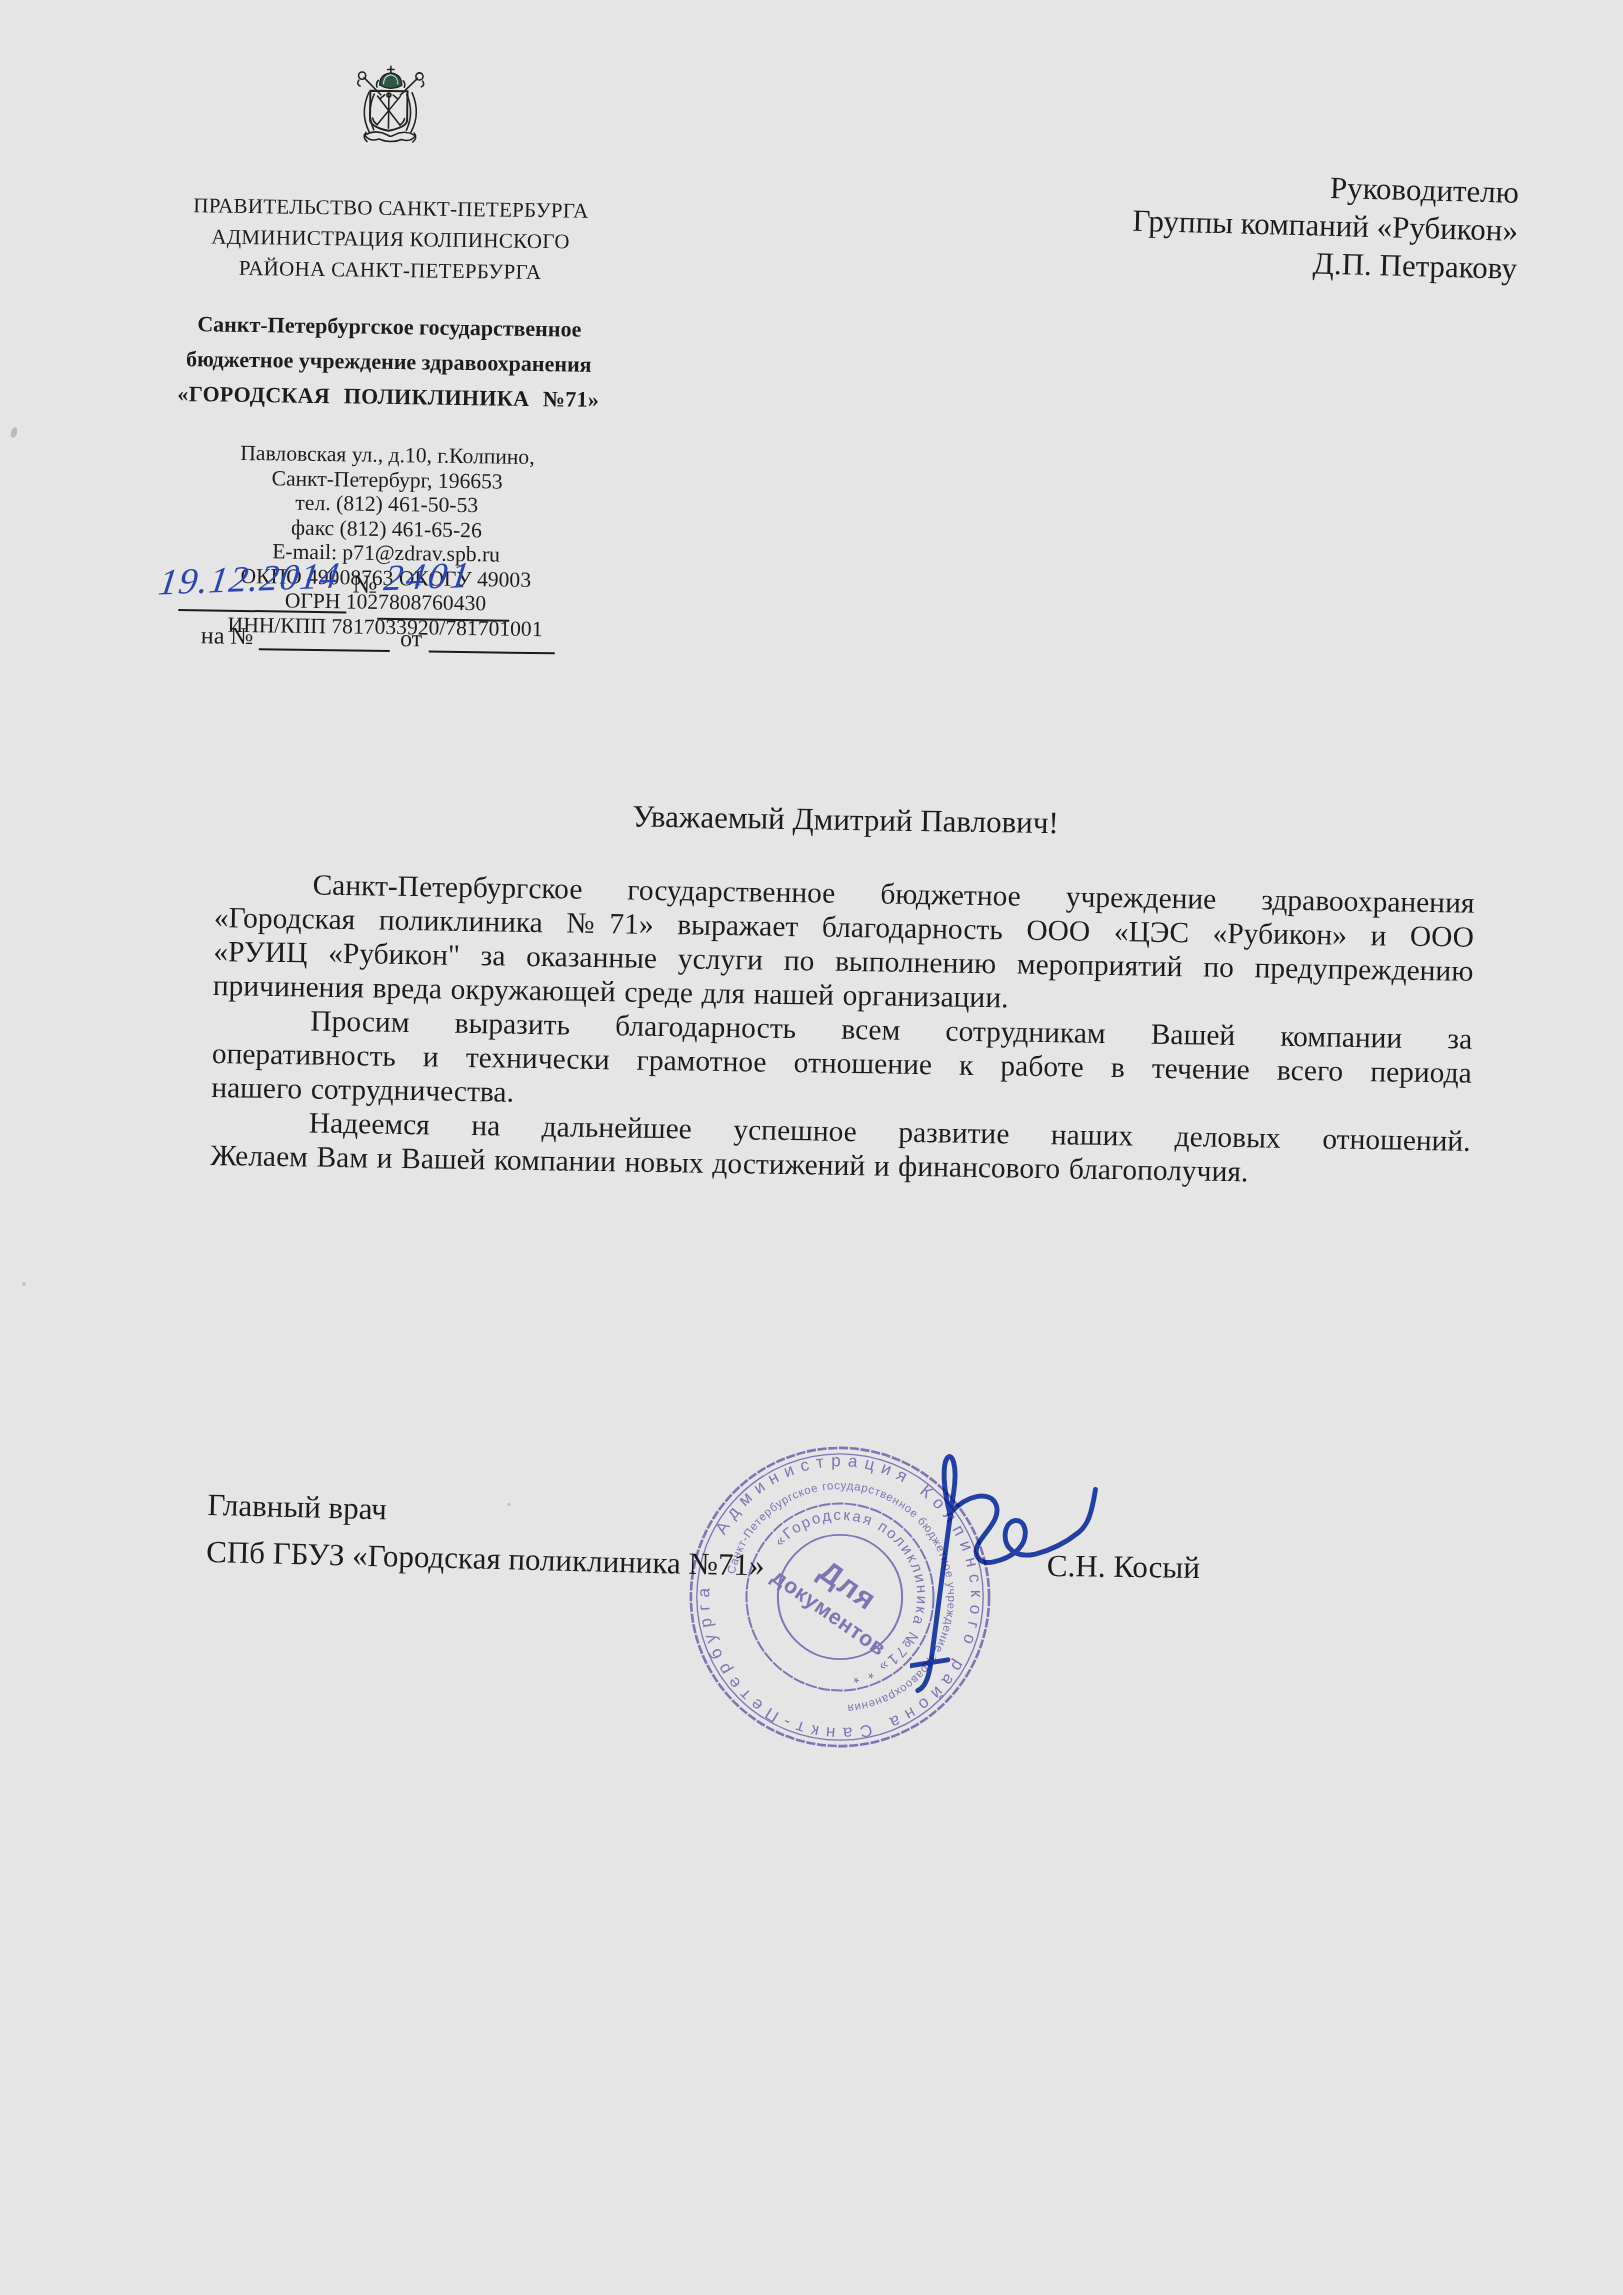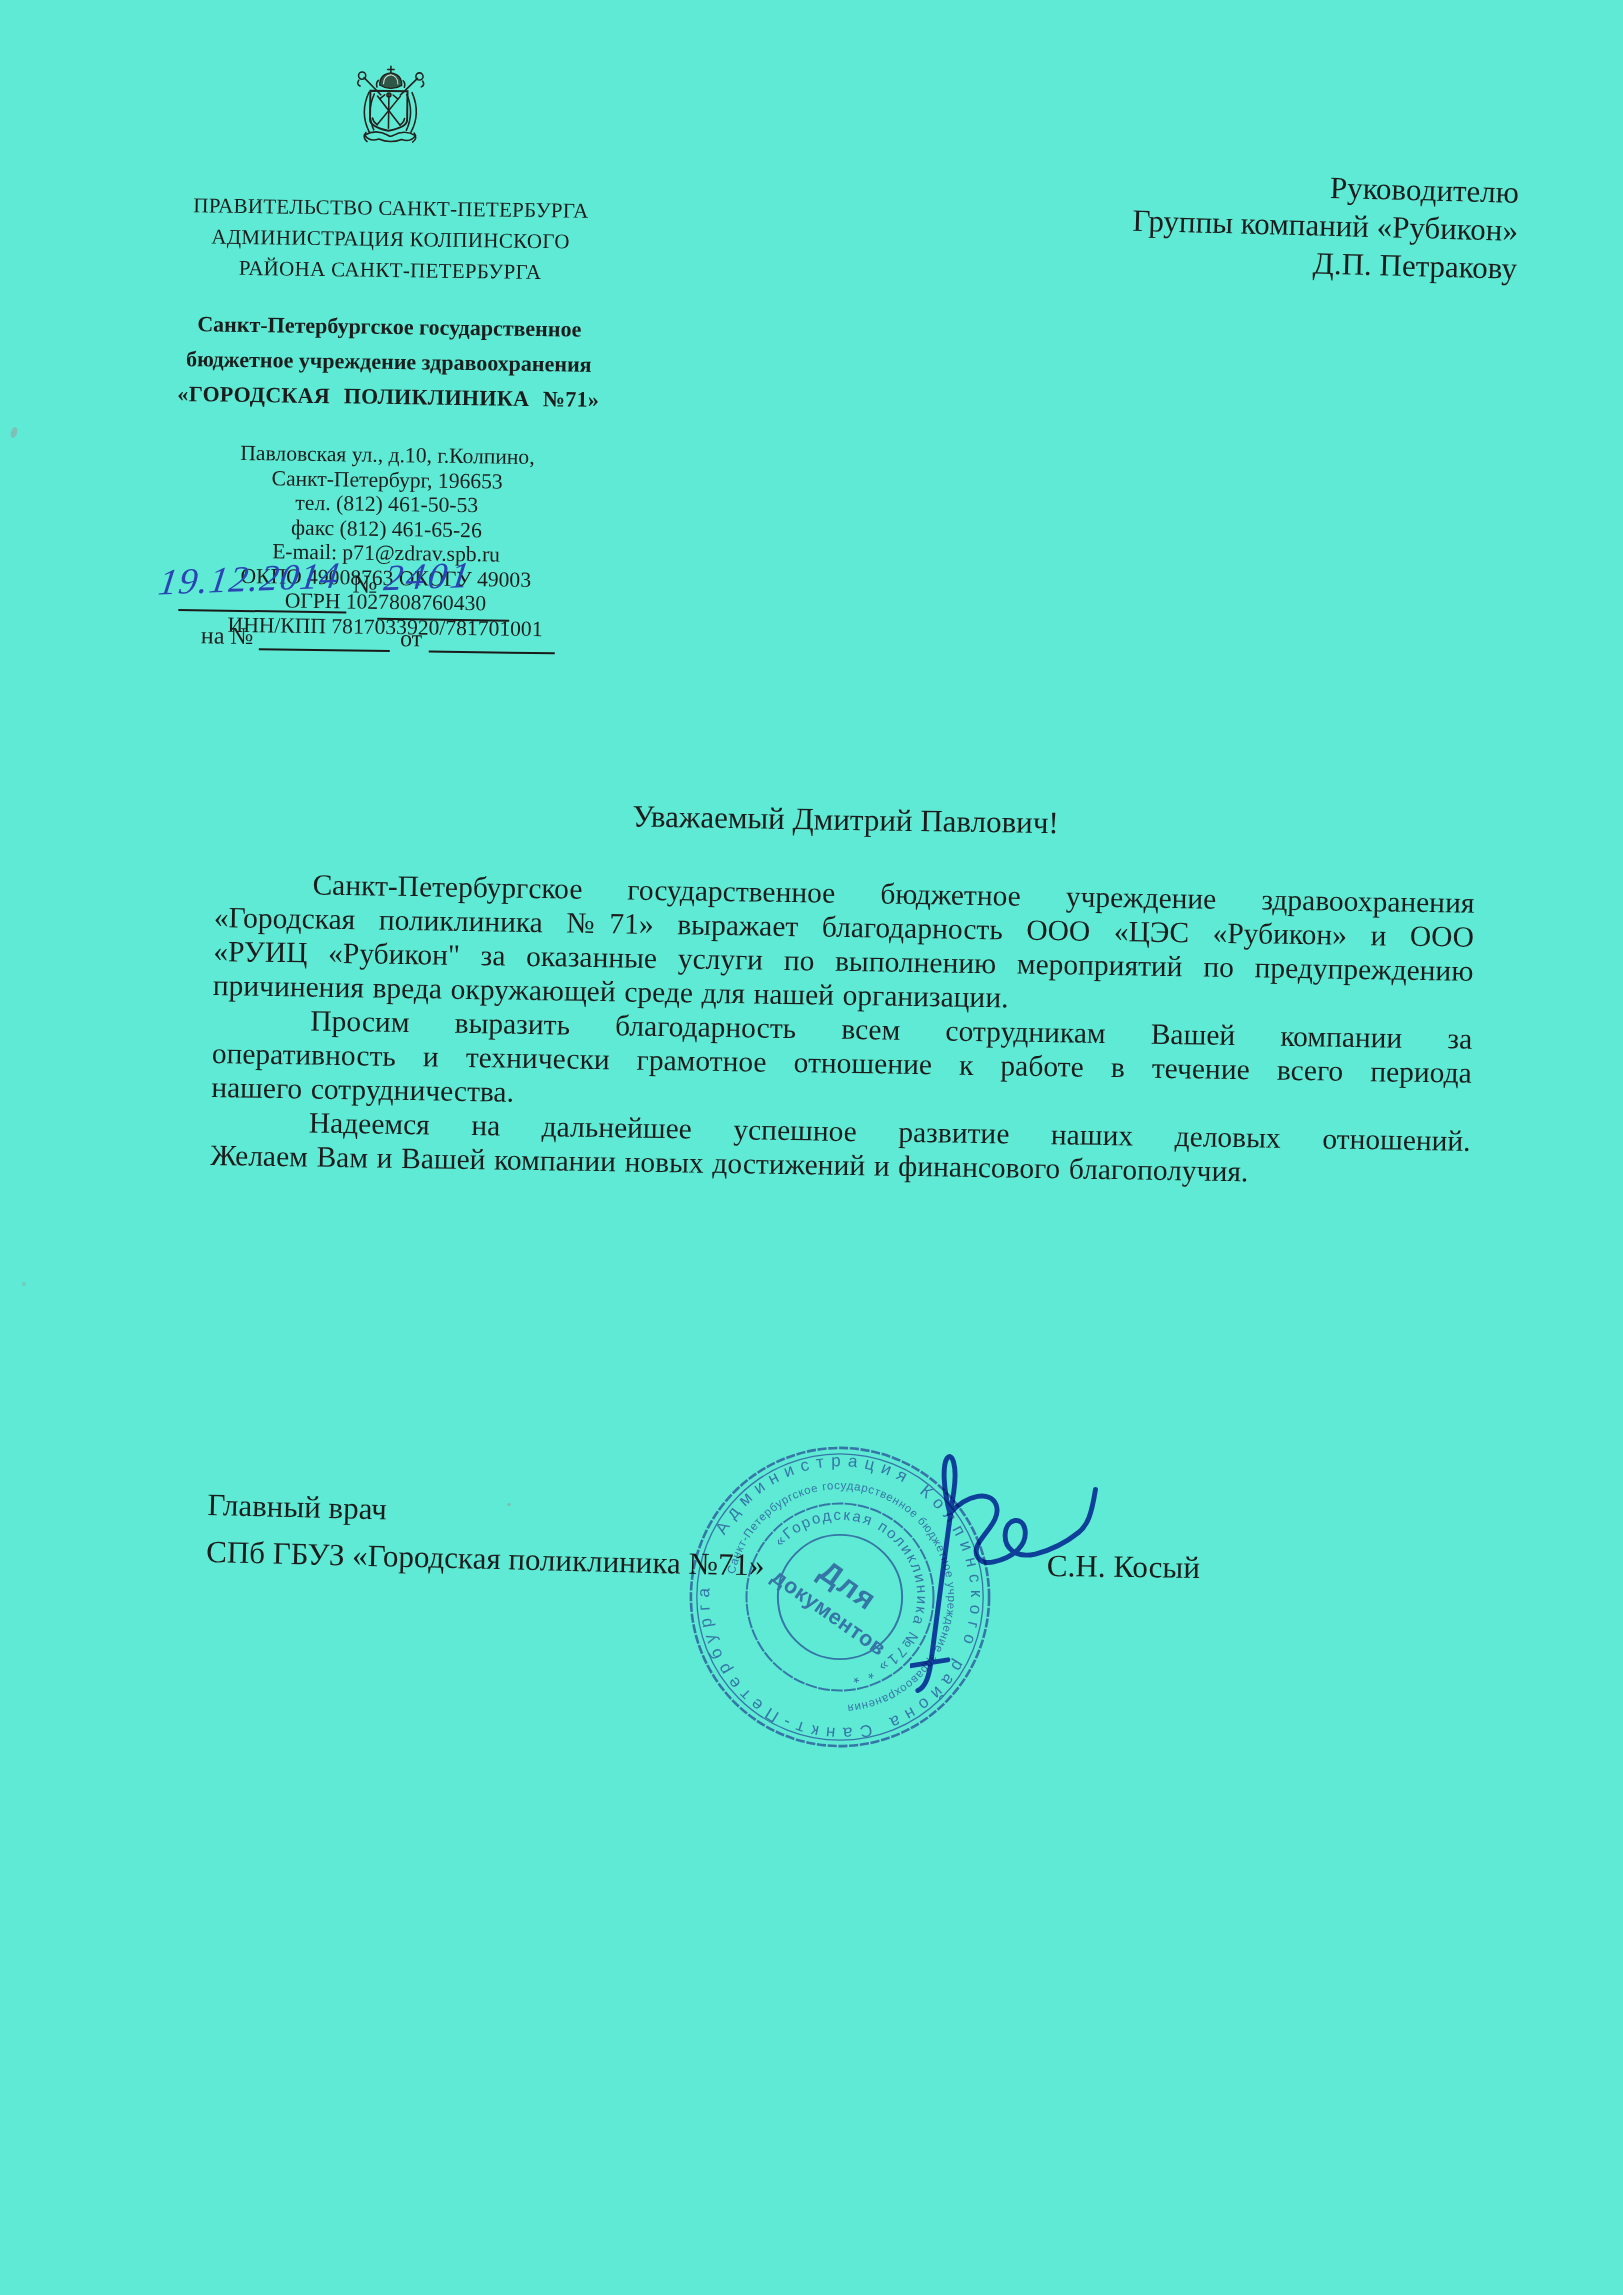--- a/index.html
+++ b/index.html
@@ -1,18 +1,18 @@
 <!DOCTYPE html>
 <html style="font-size:10.5px"><head>
 <meta charset="utf-8">
 <style>
   html,body { margin:0; padding:0; background:#ffffff; }
   .page {
     position:relative; width:1623px; height:2295px; overflow:hidden;
-    background:#5eead4;
+    background:#e5e5e5;
     font-family:"Liberation Serif","DejaVu Serif",serif;
     color:#1c1c1c;
   }
   
   .letterhead {
     position:absolute; left:164px; top:62px; width:458px; height:602px;
     transform:rotate(0.8deg); transform-origin:50% 0;
   }
   .emblem { position:absolute; left:187px; top:3.3px; width:80px; height:86px; }
   .gov { position:absolute; left:0; top:131px; width:458px; text-align:center; }

